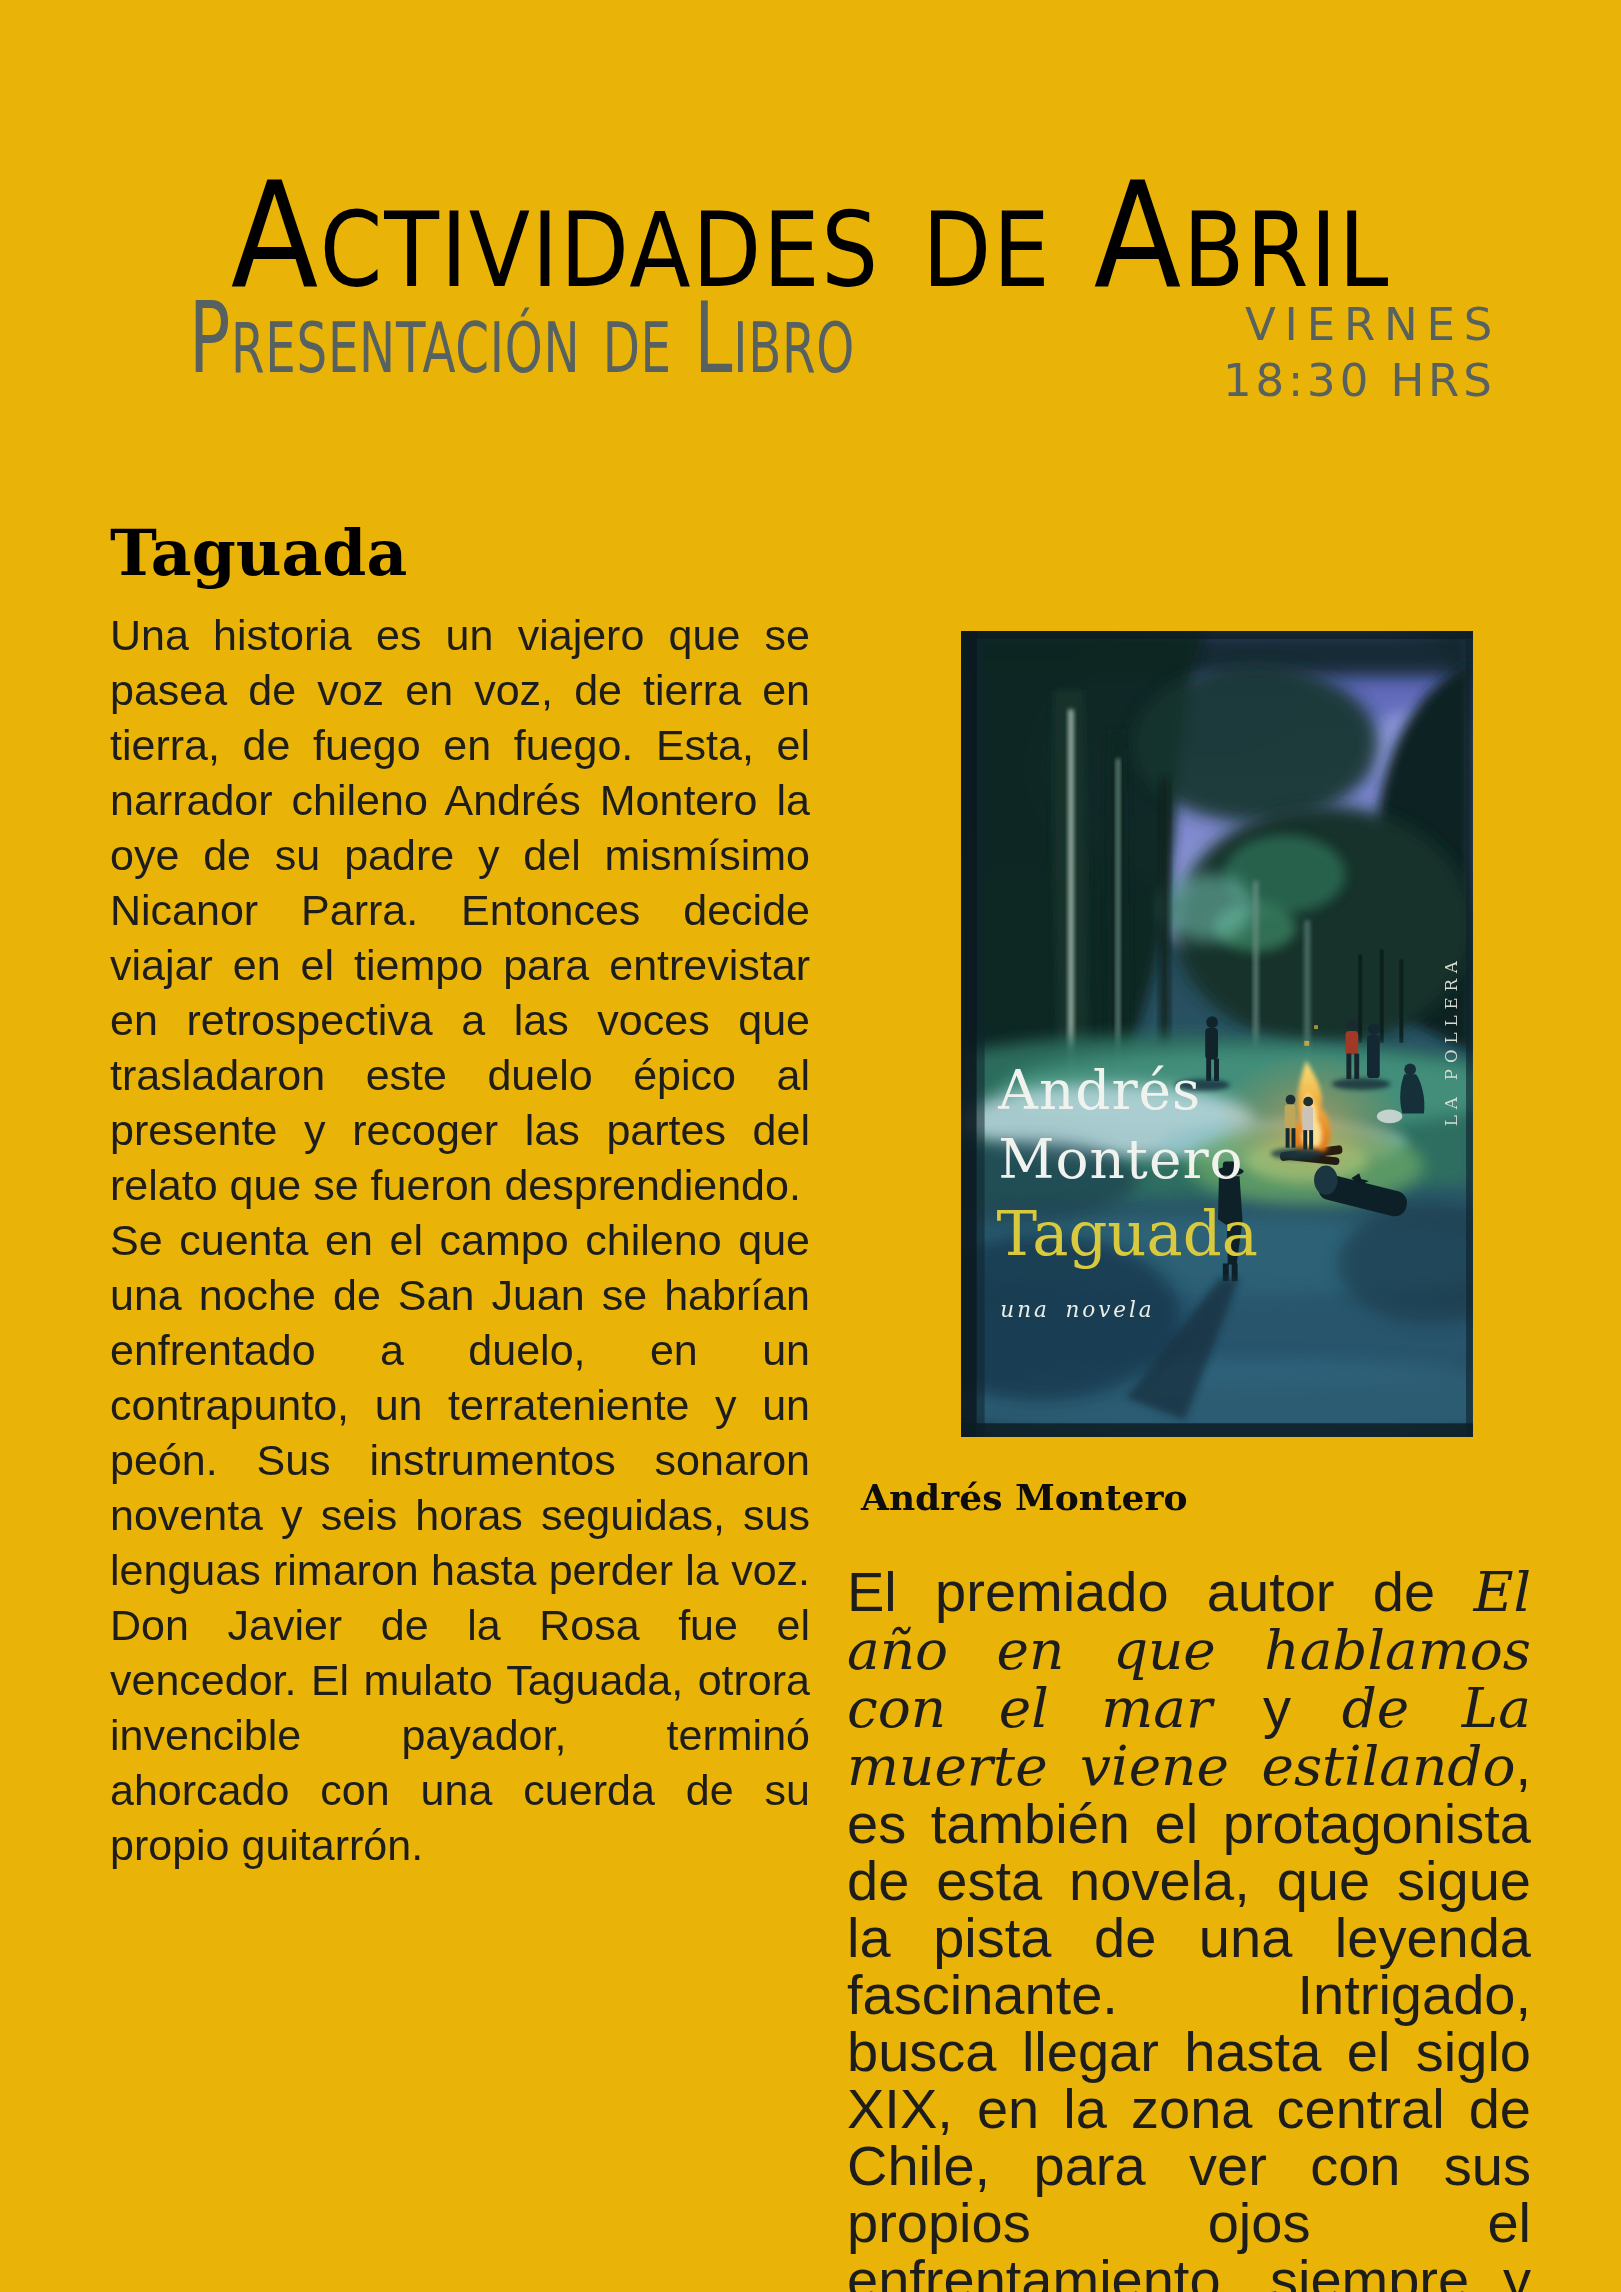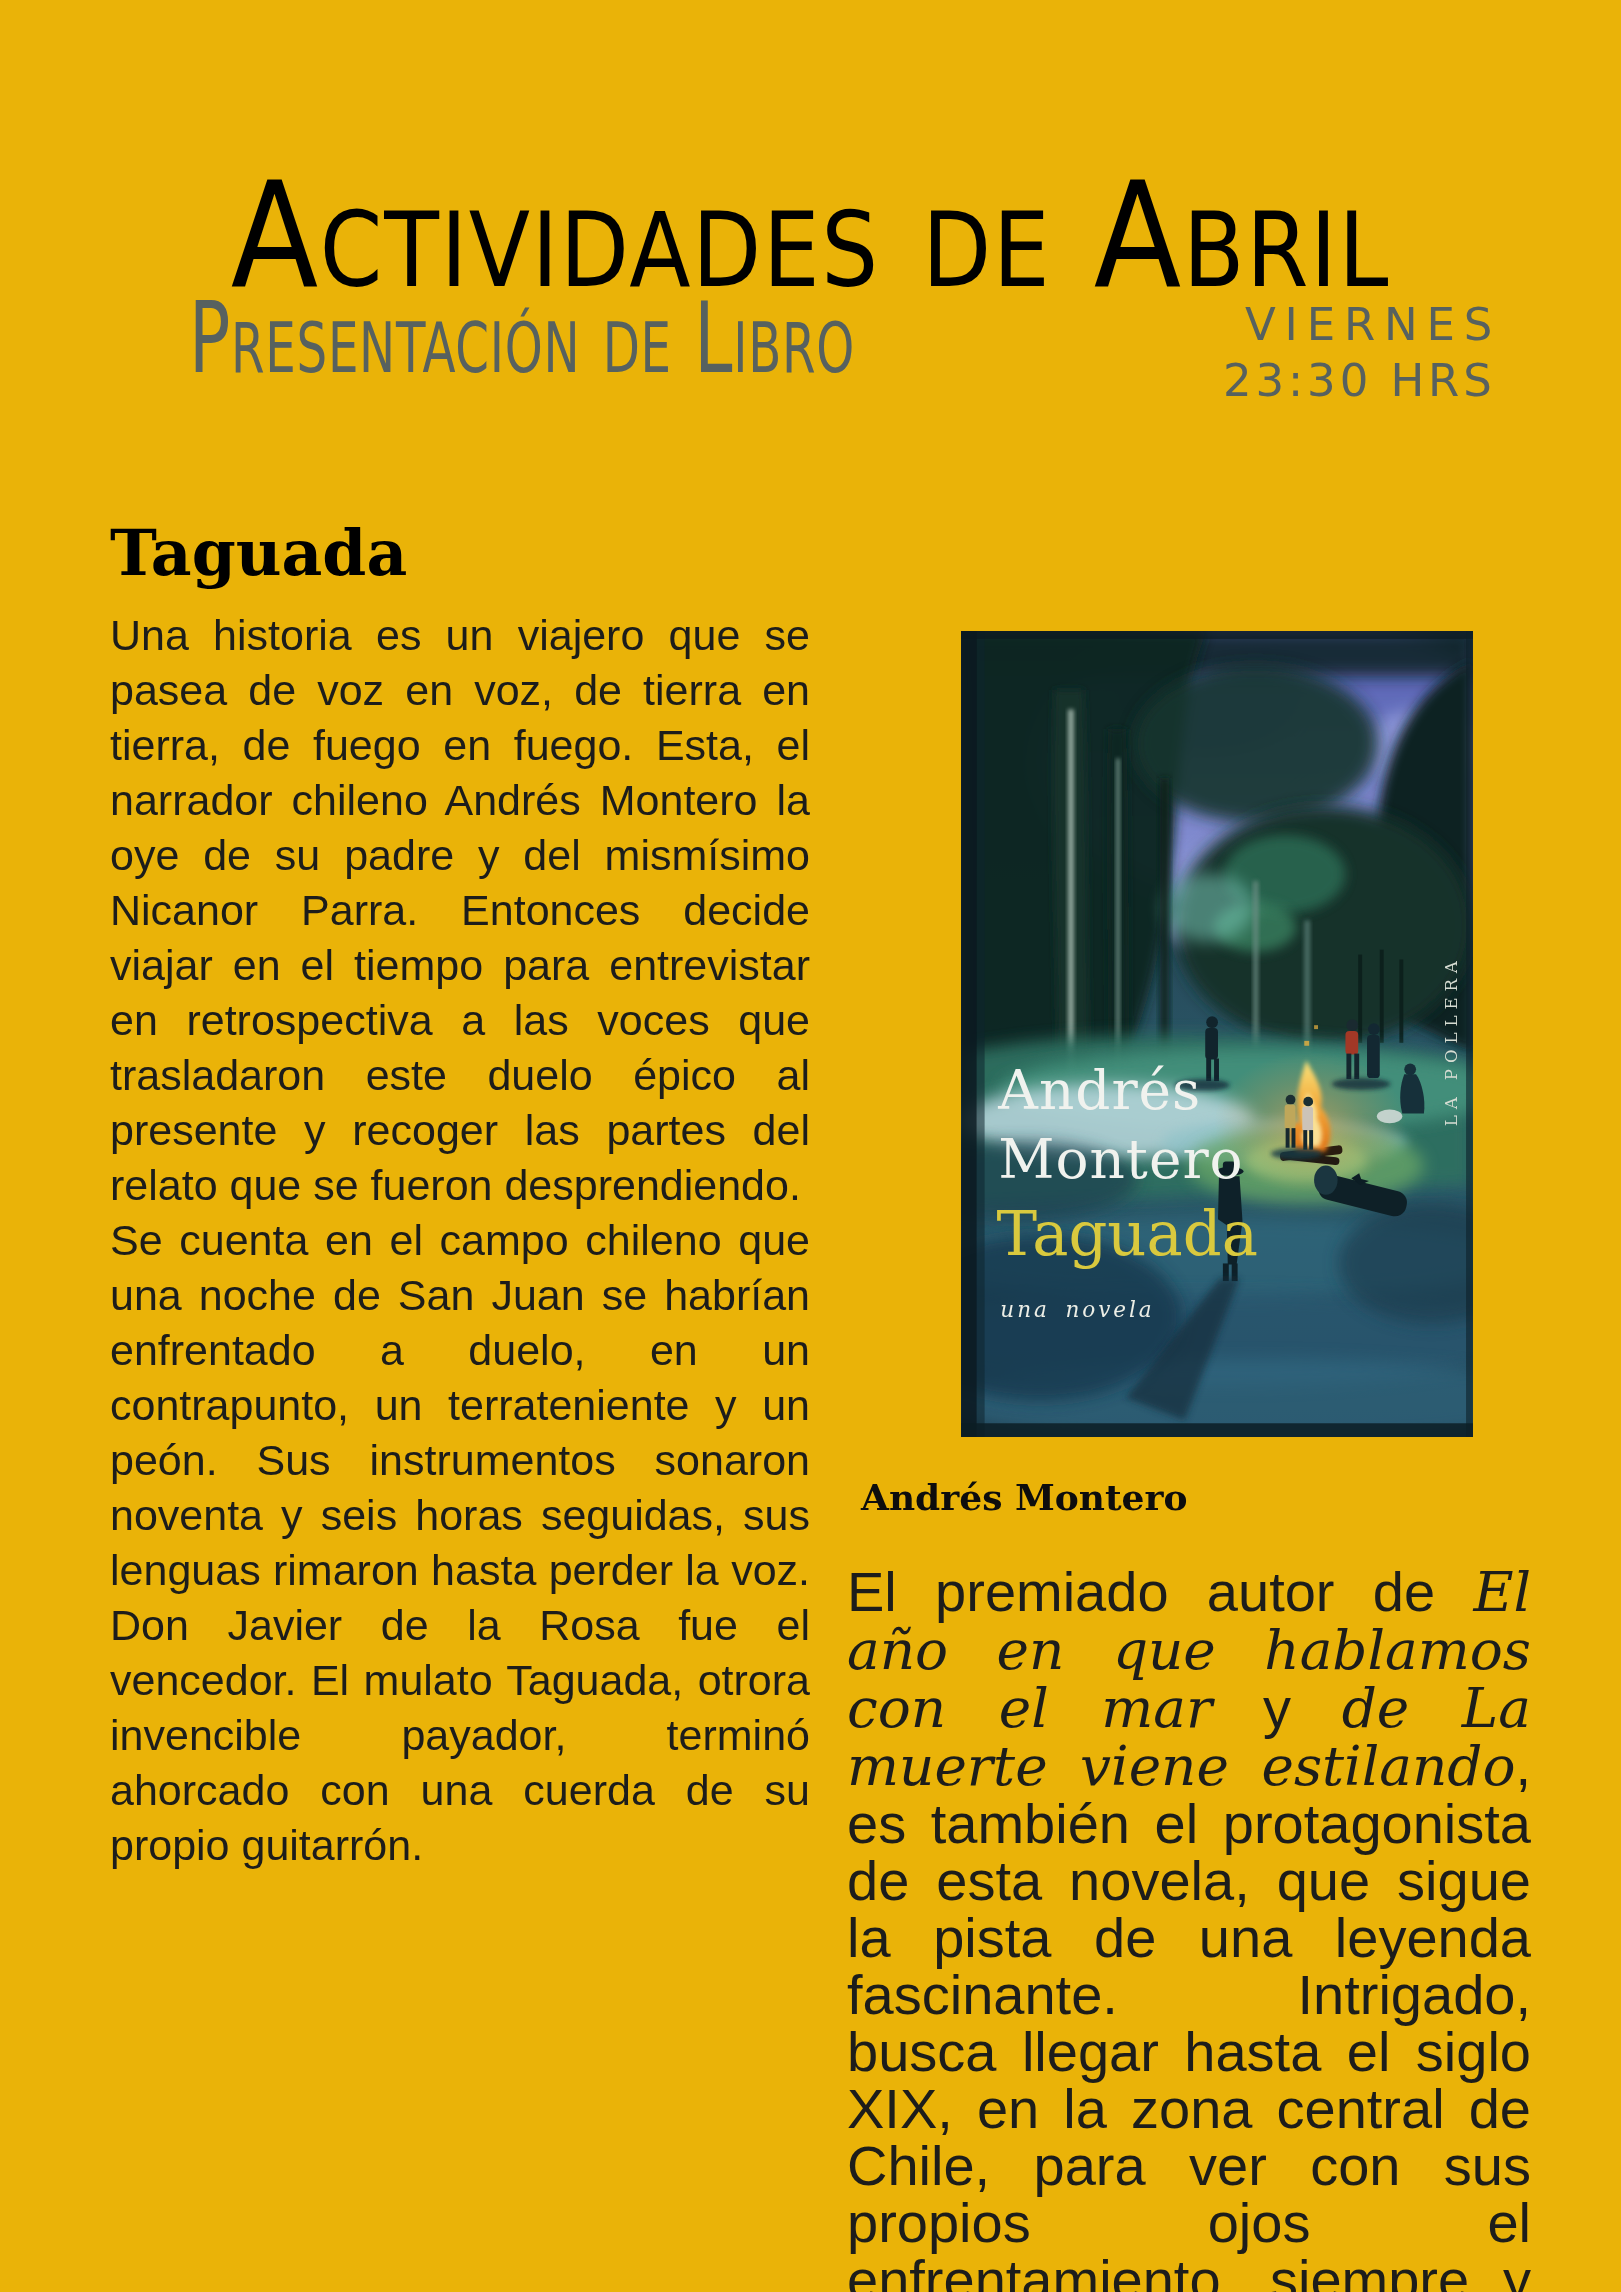--- a/index.html
+++ b/index.html
@@ -96,21 +96,21 @@
 <body>
 
 <div class="page">
 
   <h1 class="main-title"><span class="squeeze">Actividades de Abril</span></h1>
 
   <div class="event-type"><span class="squeeze">Presentación de Libro</span></div>
 
   <div class="date-right">
     <div class="date-weekday">VIERNES</div>
-    <div class="date-time">23:30 HRS</div>
+    <div class="date-time">18:30 HRS</div>
   </div>
 
   <h2 class="book-heading">Taguada</h2>
 
   <div class="left-col">
     <p>Una historia es un viajero que se pasea de voz en voz, de tierra en tierra, de fuego en fuego. Esta, el narrador chileno Andrés Montero la oye de su padre y del mismísimo Nicanor Parra. Entonces decide viajar en el tiempo para entrevistar en retrospectiva a las voces que trasladaron este duelo épico al presente y recoger las partes del relato que se fueron desprendiendo.</p>
     <p>Se cuenta en el campo chileno que una noche de San Juan se habrían enfrentado a duelo, en un contrapunto, un terrateniente y un peón. Sus instrumentos sonaron noventa y seis horas seguidas, sus lenguas rimaron hasta perder la voz. Don Javier de la Rosa fue el vencedor. El mulato Taguada, otrora invencible payador, terminó ahorcado con una cuerda de su propio guitarrón.</p>
   </div>
 
   <figure class="book-cover">

